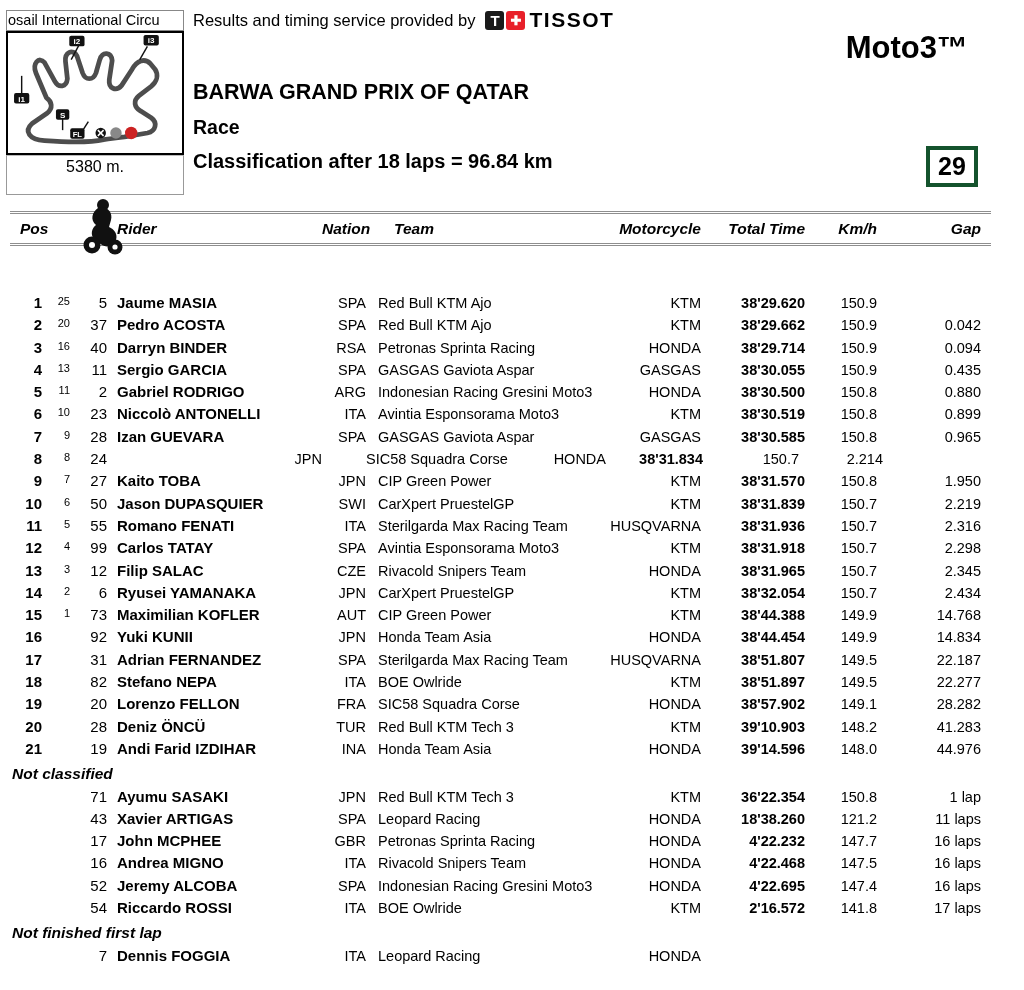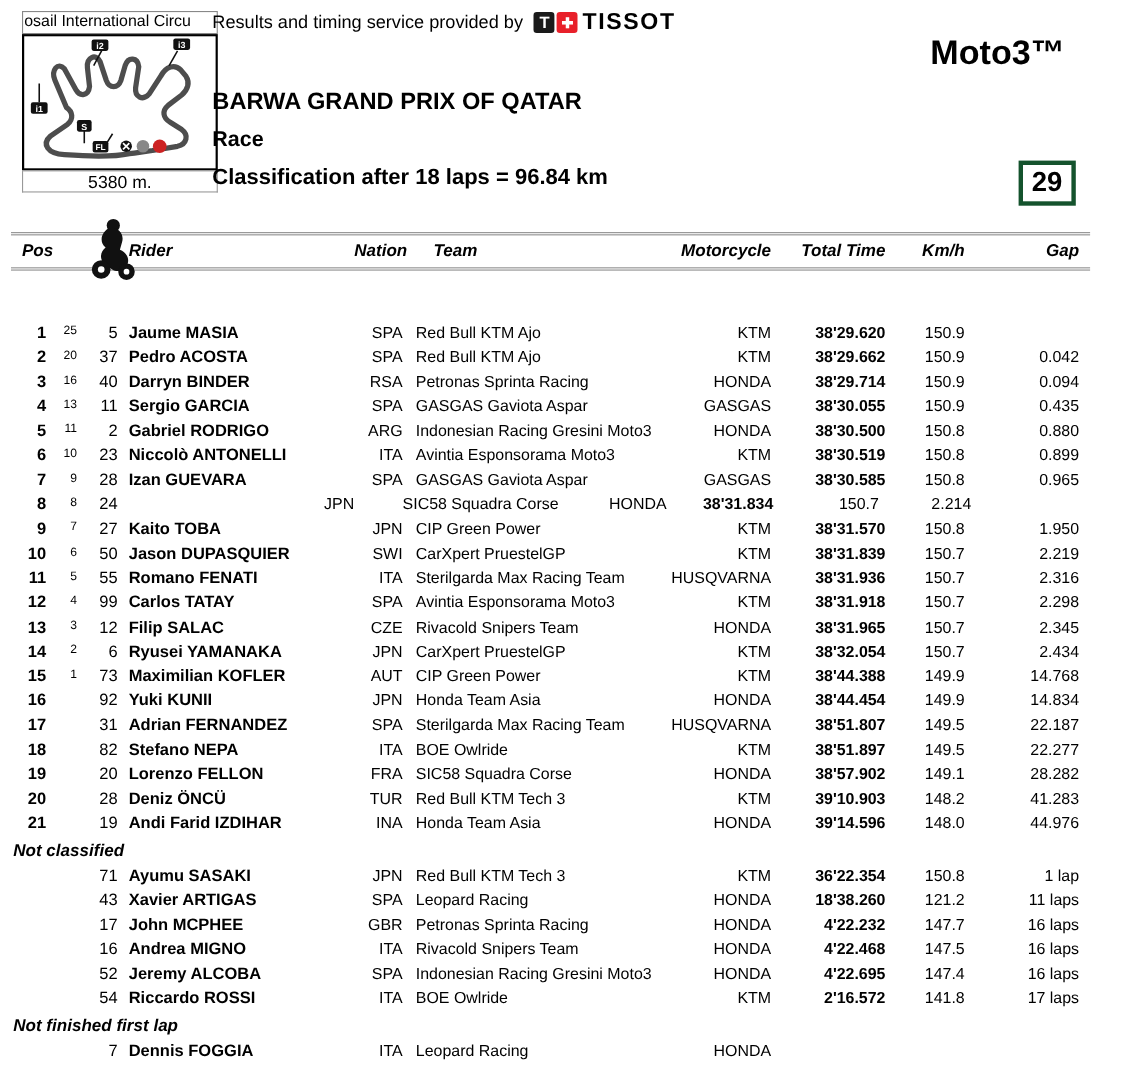--- a/index.html
+++ b/index.html
@@ -6,30 +6,30 @@
   html, body { background: #fff; }
   body {
     width: 1024px; height: 990px; position: relative;
     color: #000; font-family: "Liberation Sans", sans-serif;
     overflow: hidden;
   }
 
   
   .header { position: relative; height: 200px; }
 
-  .track-panel { position: absolute; left: 20px; top: 10px; width: 178px; }
+  .track-panel { position: absolute; left: 6px; top: 10px; width: 178px; }
   .circuit-label {
     border: 1px solid #888; height: 21px; line-height: 19px;
     font-size: 14.5px; white-space: nowrap; overflow: hidden;
     padding-left: 1px; background: #fff;
   }
   .map-box { border: 2px solid #000; height: 124px; background: #fff; }
   .map-box svg { width: 100%; height: 100%; display: block; }
   .length-box {
-    border: 1px solid #999; border-top: 1px solid #bbb; height: 20px;
+    border: 1px solid #999; border-top: 1px solid #bbb; height: 40px;
     line-height: 22px; text-align: center; font-size: 16px;
   }
 
   .service {
     position: absolute; left: 193px; top: 8px;
     font-size: 16.5px; display: flex; align-items: center;
   }
   .tissot { display: inline-flex; align-items: center; margin-left: 10px; }
   .sq {
     width: 19px; height: 19px; display: inline-flex; align-items: center;

